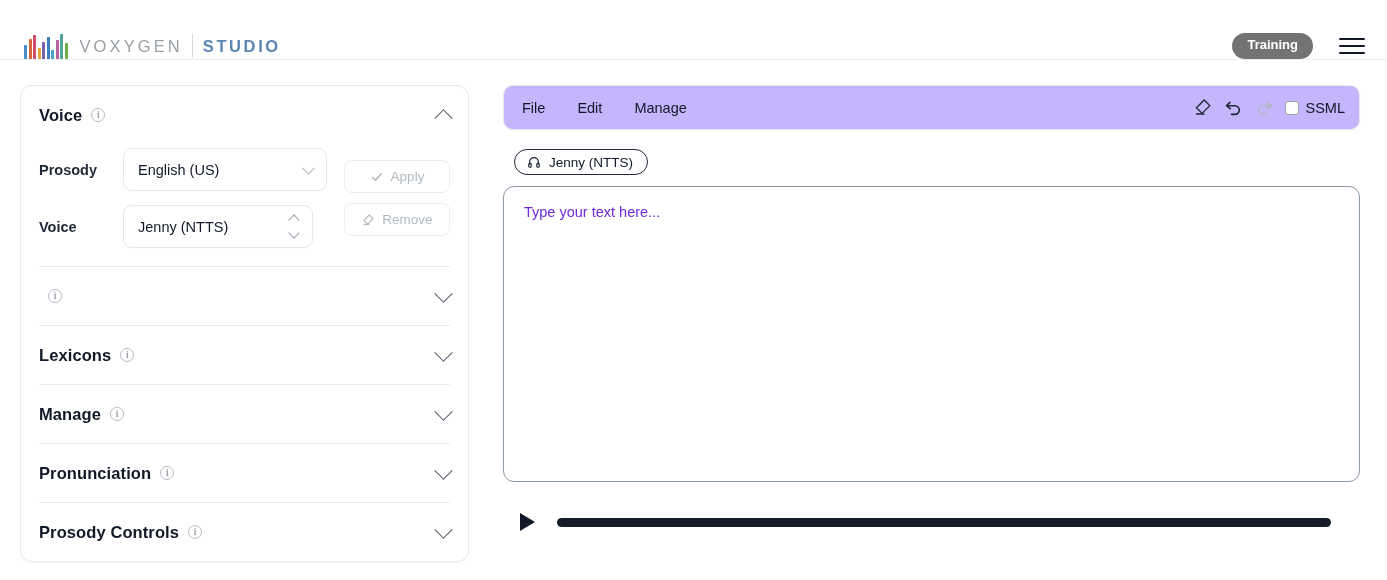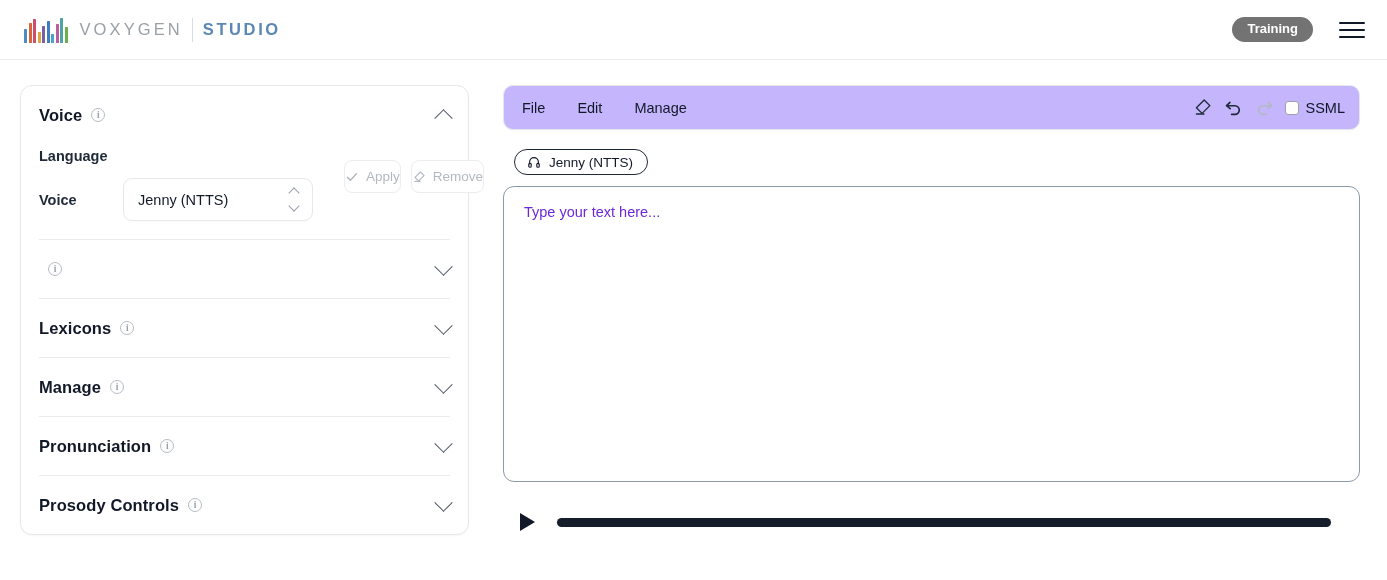--- a/index.html
+++ b/index.html
@@ -11,21 +11,21 @@
     color: #111827;
     overflow: hidden;
   }
 
   
   .app-header {
     position: absolute; top: 0; left: 0;
     width: 1387px; height: 60px;
     background: #ffffff;
     border-bottom: 1px solid #eceef1;
-    display: flex; align-items: center;
+    display: flex; align-items: flex-end;
   }
   .brand { display: flex; align-items: center; margin-left: 24px; }
   .logo-bars { display: flex; align-items: flex-end; height: 26px; gap: 1.5px; }
   .logo-bars i { display: block; width: 3px; border-radius: 0.5px; }
   .wordmark { display: flex; align-items: center; margin-left: 12px; }
   .wm-vox {
     font-size: 16.5px; letter-spacing: 3.1px; font-weight: 400;
     color: #9aa0a6;
   }
   .wm-divider {
@@ -130,21 +130,21 @@
   .sel-updown i {
     display: block; width: 8px; height: 8px;
     border-right: 1.6px solid #9aa1aa; border-bottom: 1.6px solid #9aa1aa;
   }
   .sel-updown i.u { transform: rotate(-135deg); }
   .sel-updown i.d { transform: rotate(45deg); }
 
   .voice-actions {
     flex: 0 0 auto; width: 106px;
     padding-top: 12px;
-    display: flex; flex-direction: row; gap: 10px;
+    display: flex; flex-direction: column; gap: 10px;
   }
   .ghost-btn {
     height: 33px; border: 1px solid #ebedf0; border-radius: 8px;
     background: #ffffff; color: #b3b9c0;
     font-size: 13.5px; display: flex; align-items: center;
     justify-content: center; gap: 7px; cursor: pointer;
   }
   .ghost-btn svg { display: block; }
 
   
@@ -244,21 +244,25 @@
 
     <div class="section-head">
       <span class="section-title">Voice</span>
       <span class="info-icon">i</span>
       <span class="chev up"></span>
     </div>
 
     <div class="voice-body">
       <div class="voice-fields">
         <div class="field-row">
-          <span class="field-label">Language</span>
+          <span class="field-label">Prosody</span>
+          <div class="select-box select-lang">
+            <span>English (US)</span>
+            <span class="sel-chev"></span>
+          </div>
         </div>
         <div class="field-row">
           <span class="field-label">Voice</span>
           <div class="select-box select-voice">
             <span>Jenny (NTTS)</span>
             <span class="sel-updown">
               <i class="u"></i>
                 <i class="d"></i>
             </span>
           </div>

